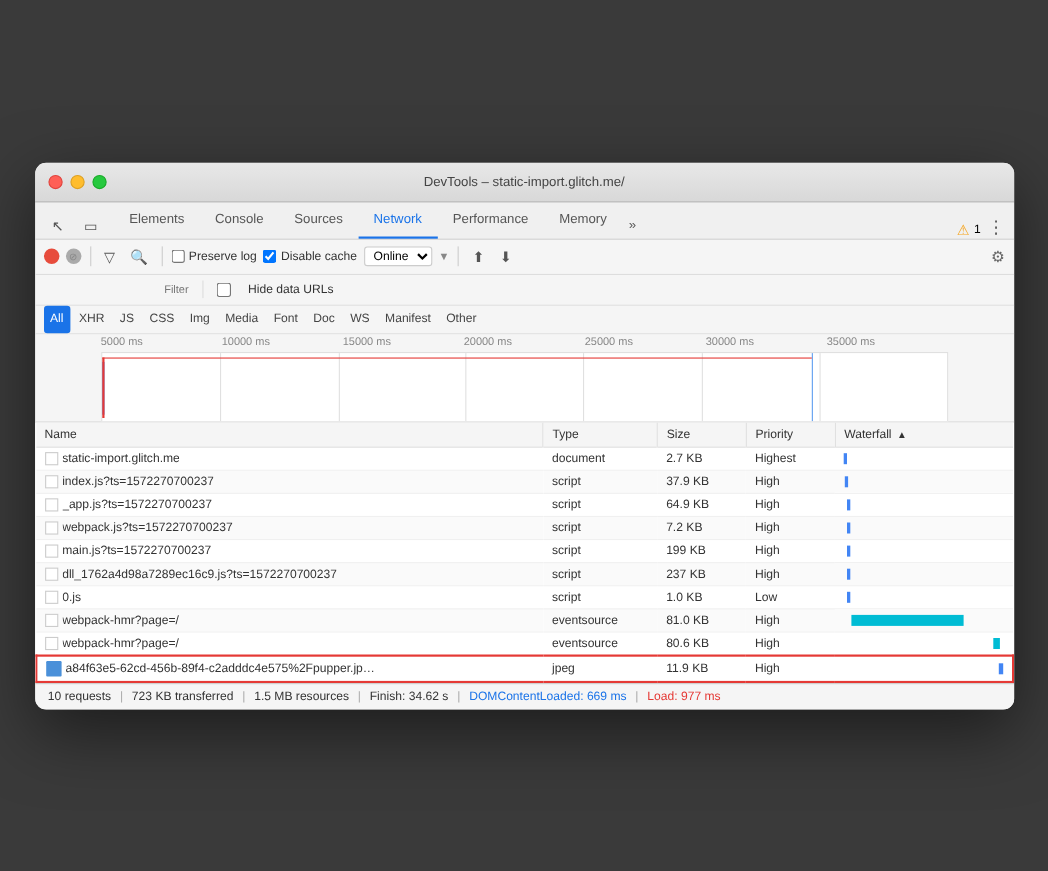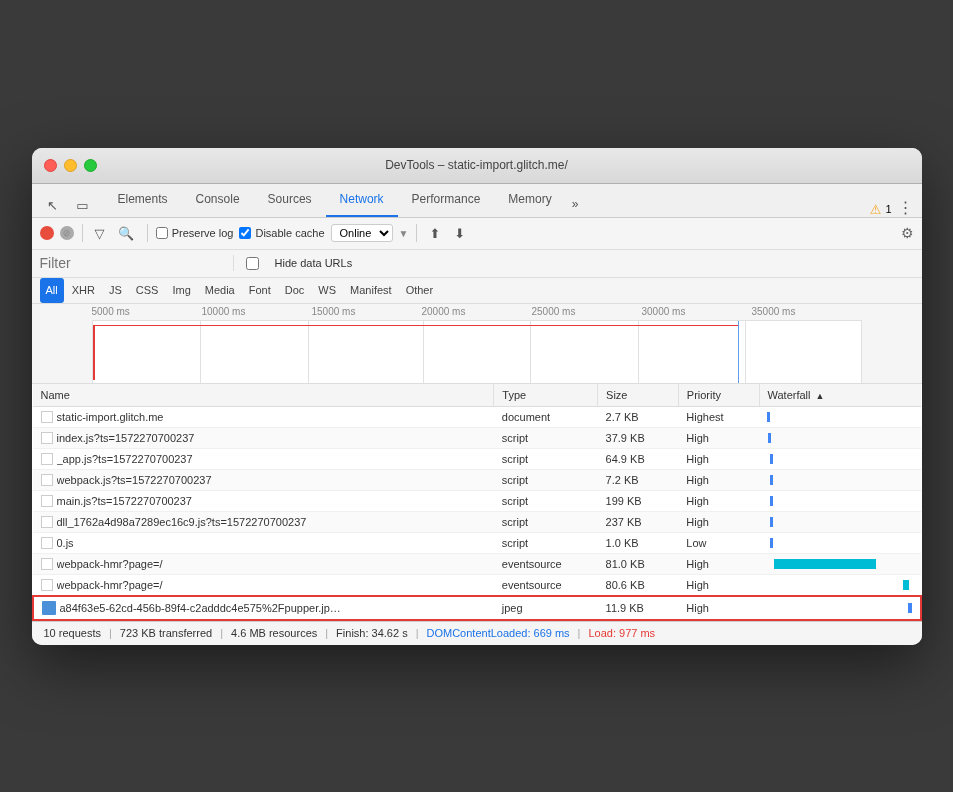--- a/index.html
+++ b/index.html
@@ -147,25 +147,26 @@
     .filter-bar {
       background: #f5f5f5;
       border-bottom: 1px solid #ddd;
       display: flex;
       align-items: center;
       height: 28px;
       padding: 0 8px;
       gap: 8px;
     }
     .filter-input {
-      font-size: 14px;
+      font-size: 10px;
       color: #999;
       border: none;
       background: transparent;
       outline: none;
+      text-align: right;
     }
     .filter-sep { width: 1px; height: 16px; background: #ddd; margin: 0 4px; }
     .hide-data-label {
       display: flex;
       align-items: center;
       gap: 16px;
       font-size: 11px;
       color: #333;
     }
     .type-filter-bar {
@@ -603,21 +604,21 @@
           </tr>
         </tbody>
     </table>
   </div>
 
   <div class="status-bar">
     <span>10 requests</span>
     <span class="status-sep">|</span>
     <span>723 KB transferred</span>
     <span class="status-sep">|</span>
-    <span>4.6 MB resources</span>
+    <span>1.5 MB resources</span>
     <span class="status-sep">|</span>
     <span>Finish: 34.62 s</span>
     <span class="status-sep">|</span>
     <span class="status-blue">DOMContentLoaded: 669 ms</span>
     <span class="status-sep">|</span>
     <span class="status-red">Load: 977 ms</span>
   </div>
 </div>
 
 </body></html>

